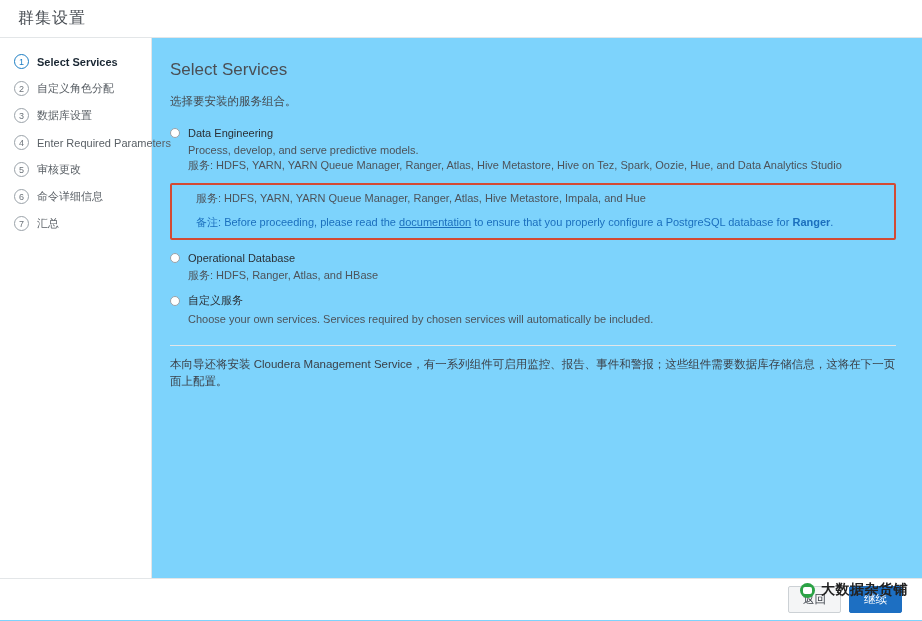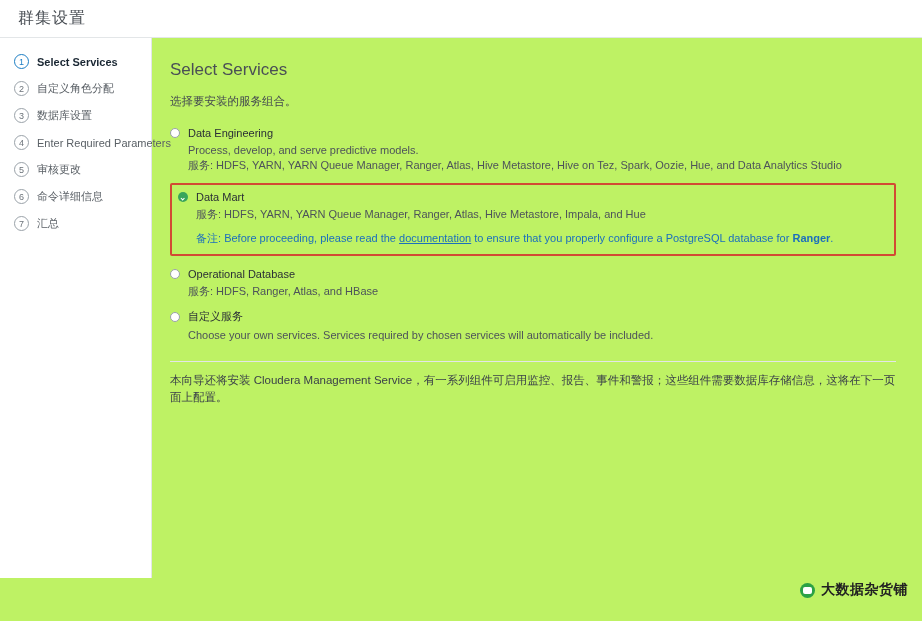--- a/index.html
+++ b/index.html
@@ -14,21 +14,21 @@
     font-size: 12px;
     color: #333333;
     overflow: hidden;
     position: relative;
   }
   .page {
     position: absolute;
     left: 0; top: 0;
     width: 922px;
     height: 621px;
-    background: #bef264;
+    background: #7dd3fc;
     box-sizing: border-box;
   }
   
   .header {
     height: 38px;
     border-bottom: 1px solid #e3e6e8;
     display: flex;
     align-items: center;
     padding-left: 18px;
     box-sizing: border-box;
@@ -298,24 +298,20 @@
       <div class="option">
         <div class="option-head">
           <span class="radio"></span>
           <span class="option-name">Data Engineering</span>
         </div>
         <div class="option-desc">Process, develop, and serve predictive models.</div>
         <div class="option-services">服务: HDFS, YARN, YARN Queue Manager, Ranger, Atlas, Hive Metastore, Hive on Tez, Spark, Oozie, Hue, and Data Analytics Studio</div>
       </div>
 
       <div class="option selected">
-        <div class="option-head">
-          <span class="radio checked"></span>
-          <span class="option-name">Data Mart</span>
-        </div>
         <div class="option-services">服务: HDFS, YARN, YARN Queue Manager, Ranger, Atlas, Hive Metastore, Impala, and Hue</div>
         <div class="note">
           <span class="note-label">备注:</span>
           <span>Before proceeding, please read the</span>
           <a href="#">documentation</a>
           <span>to ensure that you properly configure a PostgreSQL database for</span>
           <strong>Ranger</strong><span>.</span>
         </div>
       </div>
 
@@ -338,19 +334,23 @@
       <div class="divider"></div>
 
       <div class="footer-note">
         <span>本向导还将安装</span>
         <b>Cloudera Management Service</b><span>，有一系列组件可启用监控、报告、事件和警报；这些组件需要数据库存储信息，这将在下一页面上配置。</span>
       </div>
     </div>
 
   </div>
 
+  <div class="bottombar">
+    <div class="btn btn-back">返回</div>
+    <div class="btn btn-next">继续</div>
+  </div>
 
   <div class="watermark">
     <span class="wm-logo"></span>
     <span class="wm-text">大数据杂货铺</span>
   </div>
 
 </div>
 
 </body></html>

